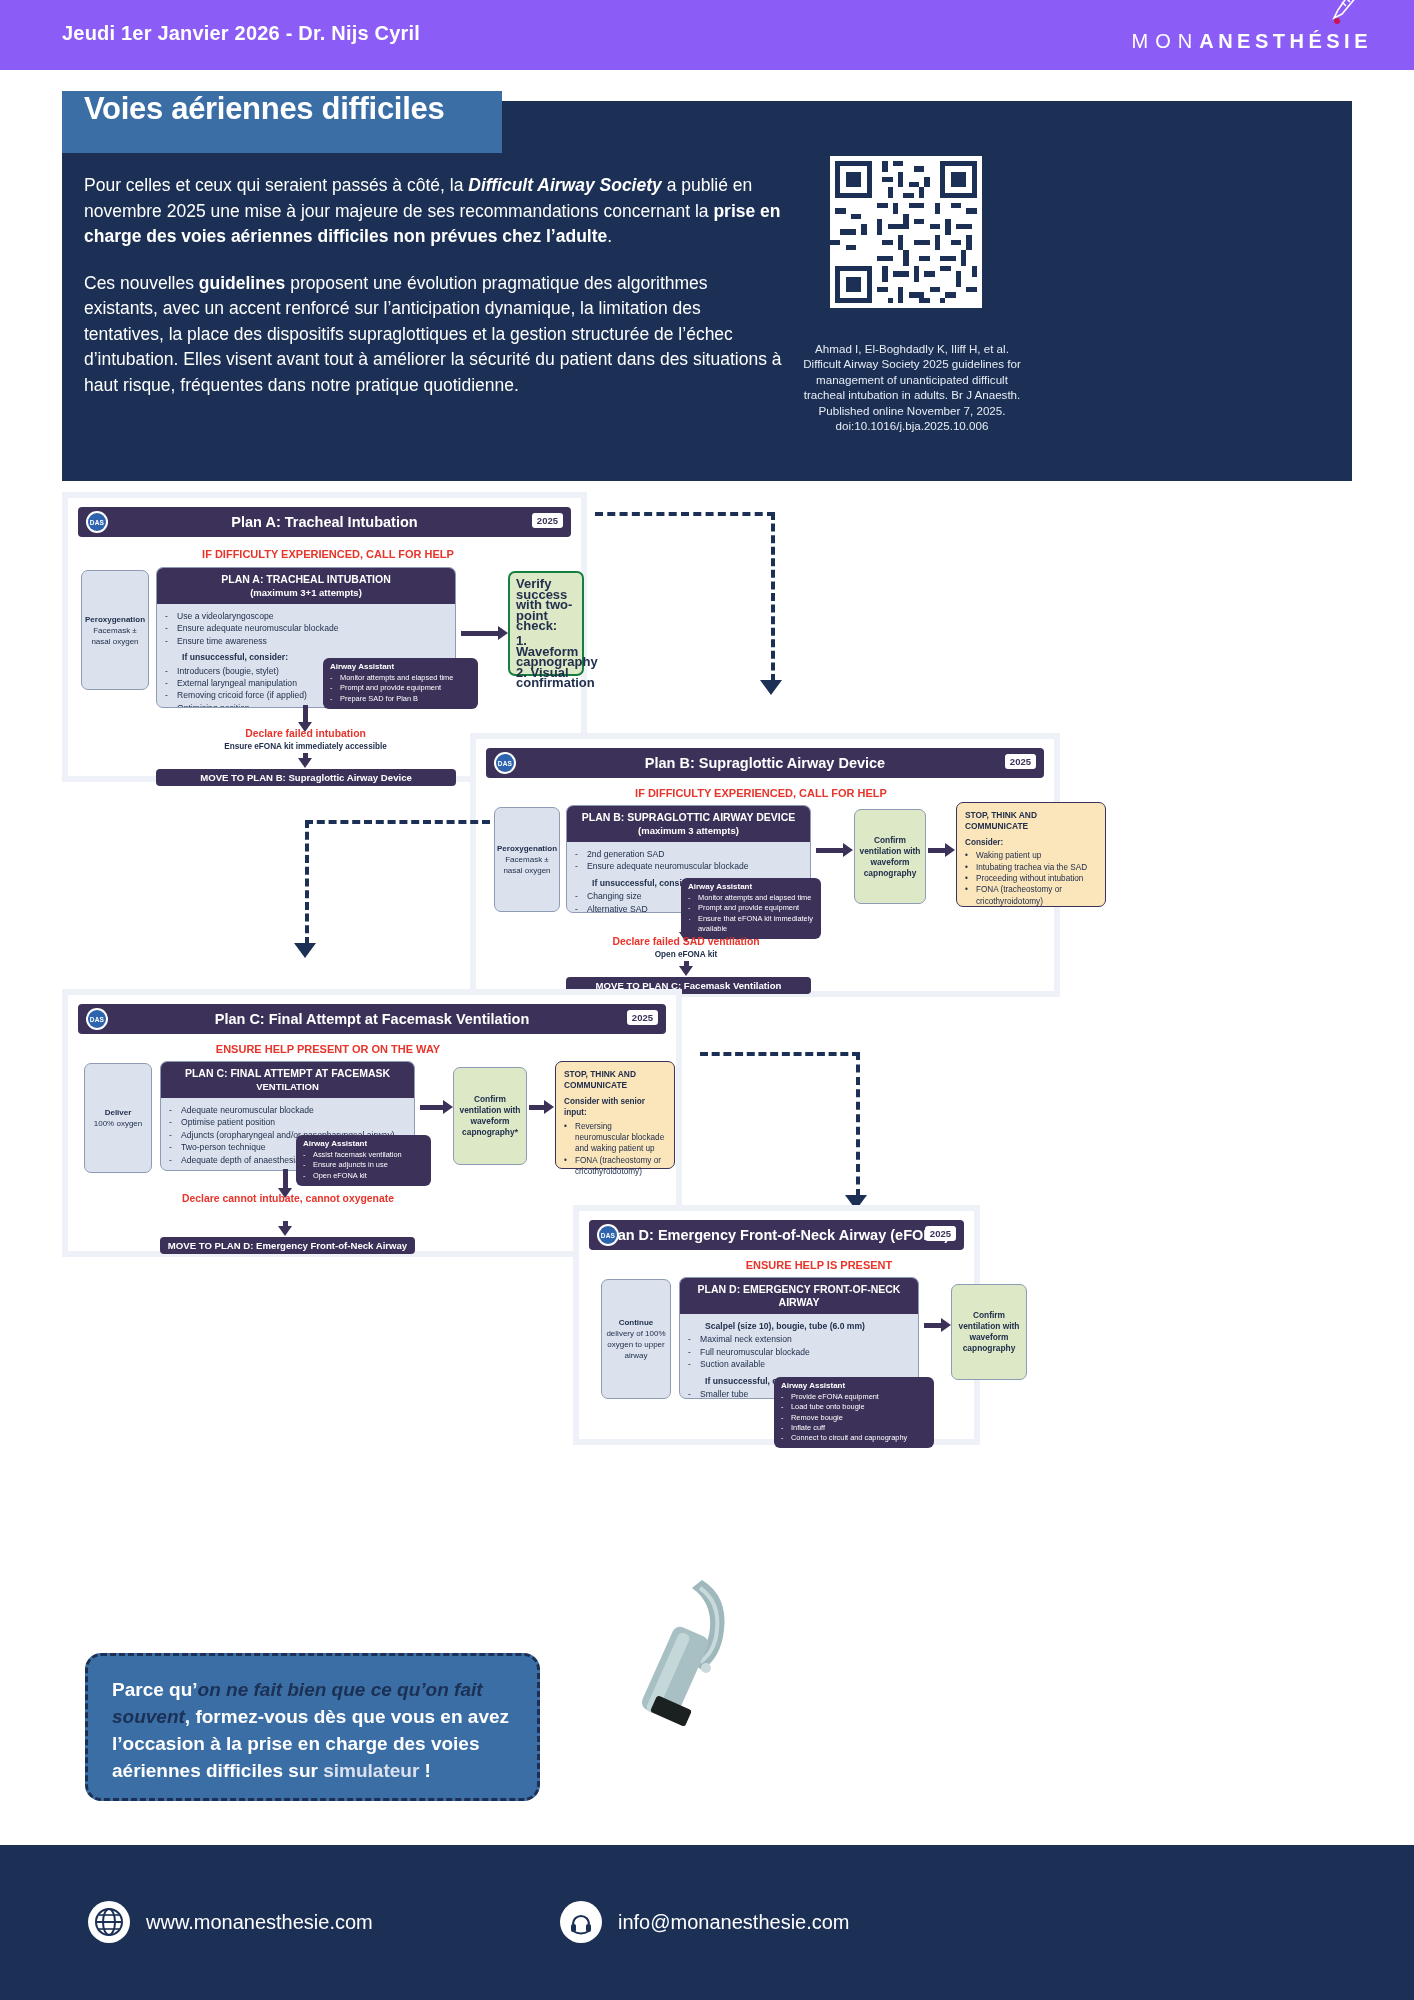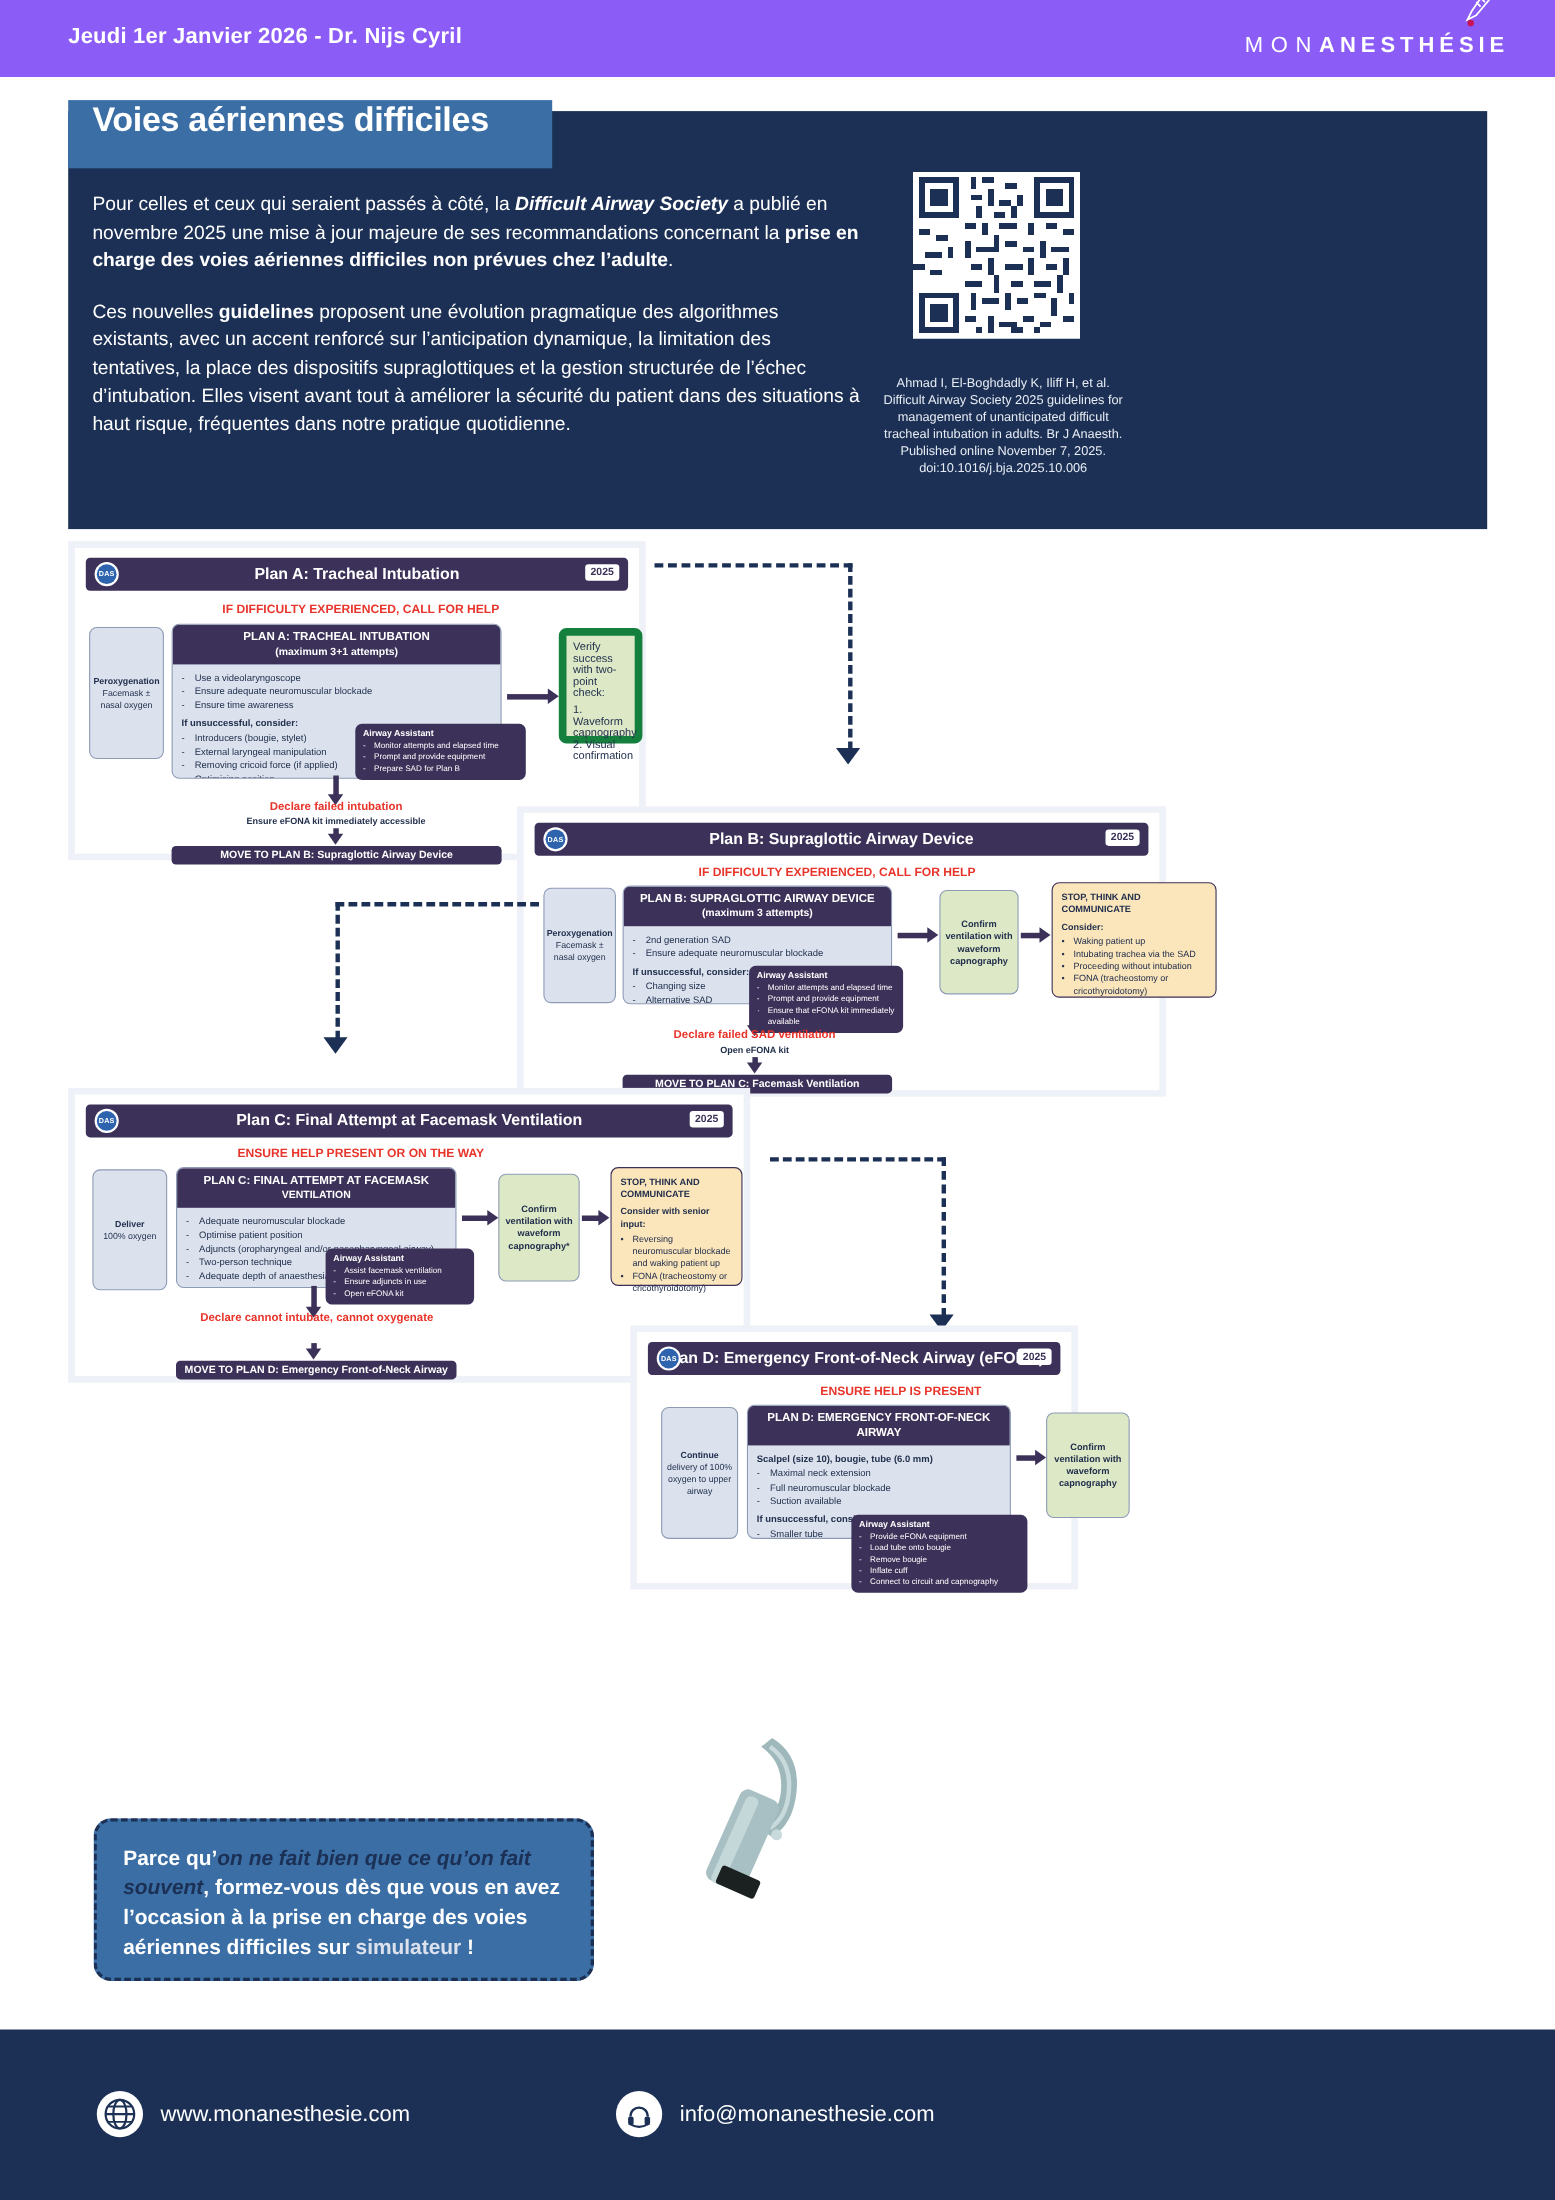--- a/index.html
+++ b/index.html
@@ -127,42 +127,42 @@
     font-size: 10.5px; font-weight: 700; text-align: center;
     padding: 5px 4px 5px; line-height: 13px;
   }
   .algo-title .sub { font-size: 9.5px; font-weight: 700; }
   .algo-list {
     padding: 6px 8px 8px 8px;
     color: #22304d; font-size: 8.6px; line-height: 12.4px;
   }
   .algo-list .li { display: flex; }
   .algo-list .dash { width: 12px; flex: 0 0 12px; }
-  .algo-list .hd { font-weight: 700; margin: 4px 0 1px; }
+  .algo-list .hd { font-weight: 700; margin: 4px 17px 1px; }
   .assistant {
     position: absolute;
     background: #3c3158; border-radius: 6px;
     padding: 4px 7px 5px;
     color: #ffffff; font-size: 7.4px; line-height: 10.2px;
   }
   .assistant .at { font-weight: 700; font-size: 8px; margin-bottom: 1px; }
   .assistant .li { display: flex; }
   .assistant .dash { width: 10px; flex: 0 0 10px; }
   .green-box {
     position: absolute;
     background: #dce8c6; border: 1px solid #8e9bb5; border-radius: 7px;
     display: flex; align-items: center; justify-content: center;
     text-align: center; color: #22304d;
     font-size: 8.4px; font-weight: 700; line-height: 11px; padding: 4px;
   }
   .verify-box {
     position: absolute;
-    background: #dce8c6; border: 7px solid #15803d; border-radius: 7px;
-    color: #22304d; font-size: 10px; line-height: 10.6px;
-    padding: 6px 6px; font-weight: 400;
+    background: #dce8c6; border: 2px solid #15803d; border-radius: 7px;
+    color: #22304d; font-size: 13px; line-height: 10.6px;
+    padding: 6px 6px; font-weight: 700;
   }
   .amber-box {
     position: absolute;
     background: #fbe5bb; border: 1px solid #3c3158; border-radius: 7px;
     color: #22304d; font-size: 8.2px; line-height: 11.4px;
     padding: 7px 8px;
   }
   .amber-box .t { font-weight: 700; font-size: 8.4px; margin-bottom: 4px; }
   .amber-box .c { font-weight: 700; margin-bottom: 2px; }
   .amber-box .li { display: flex; }

